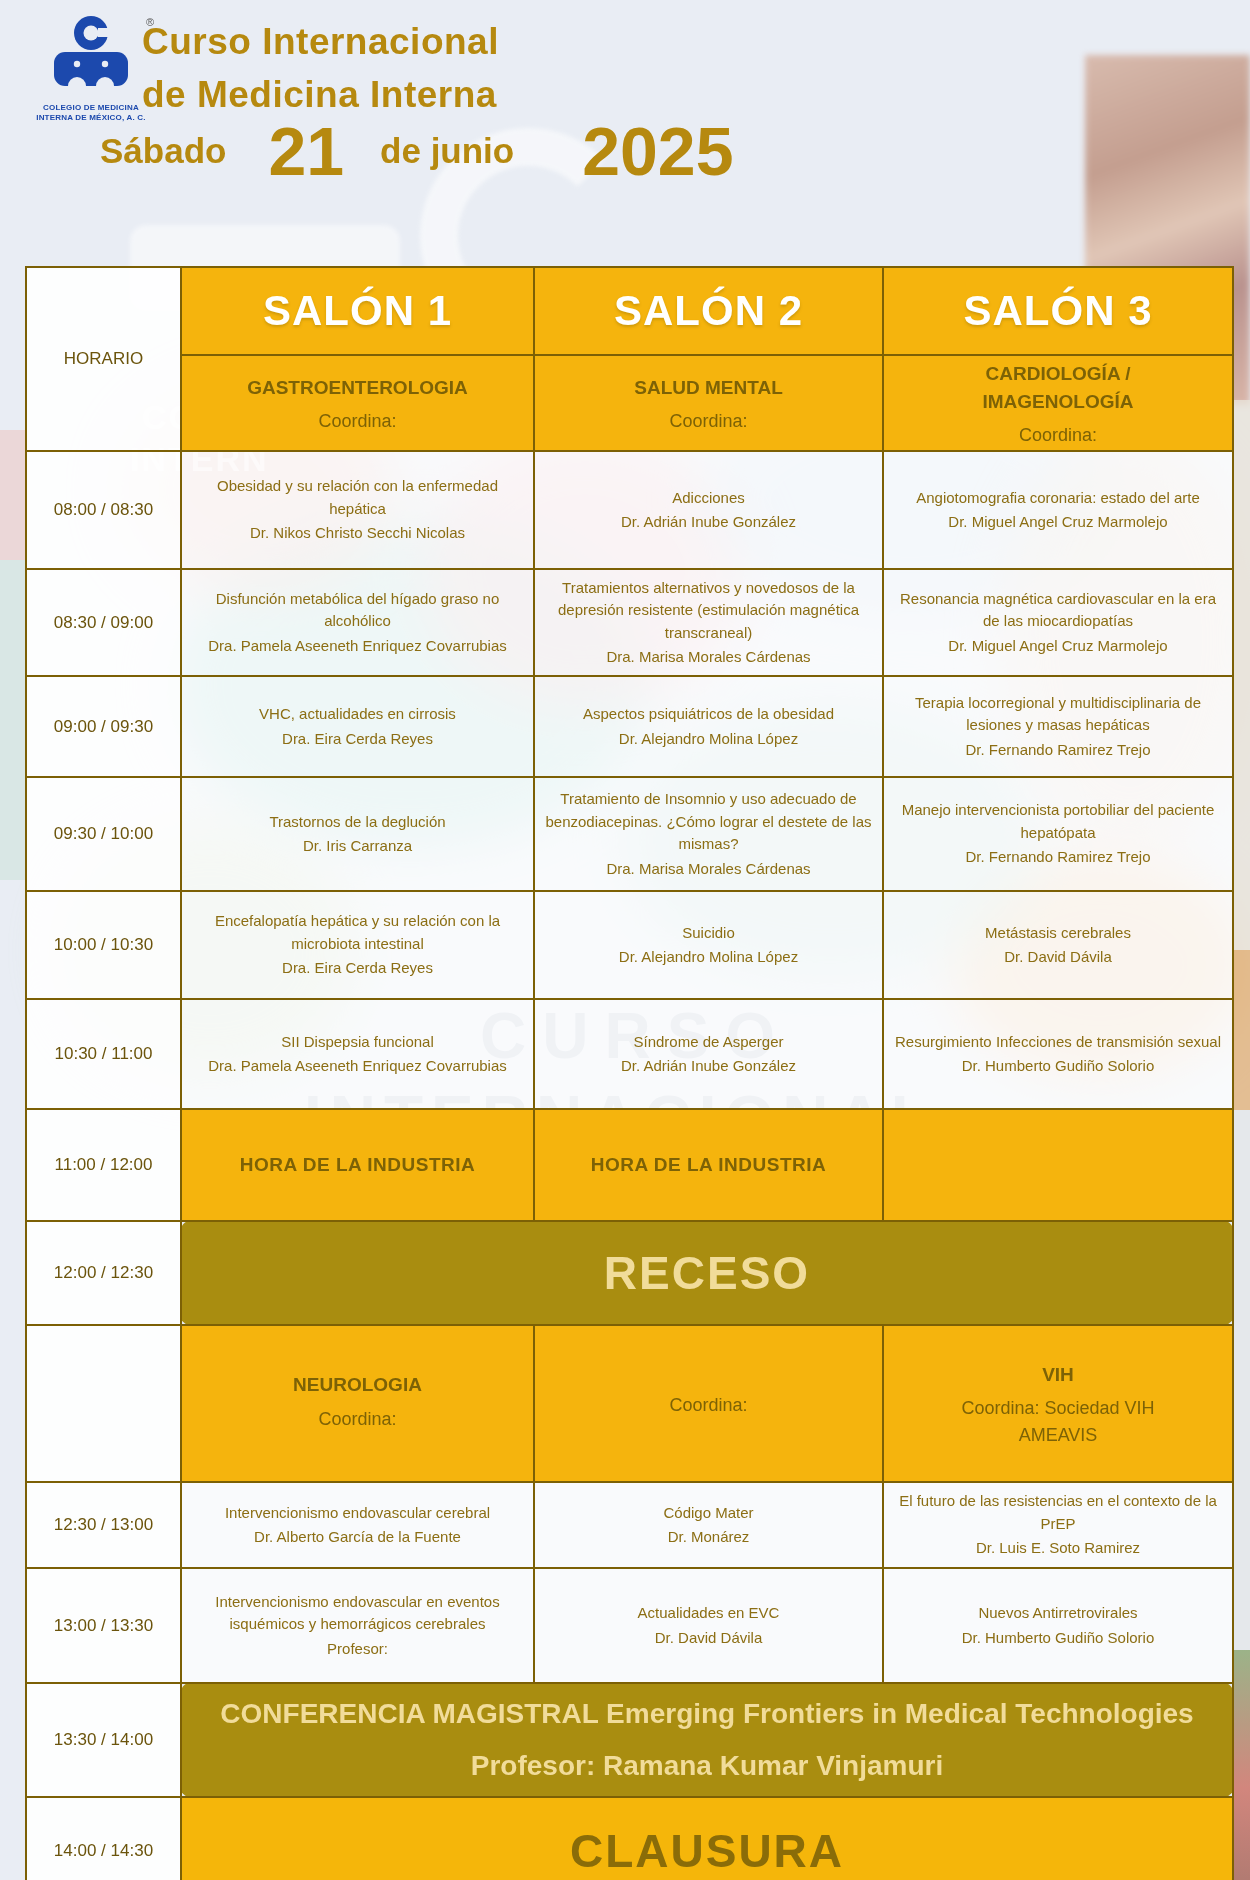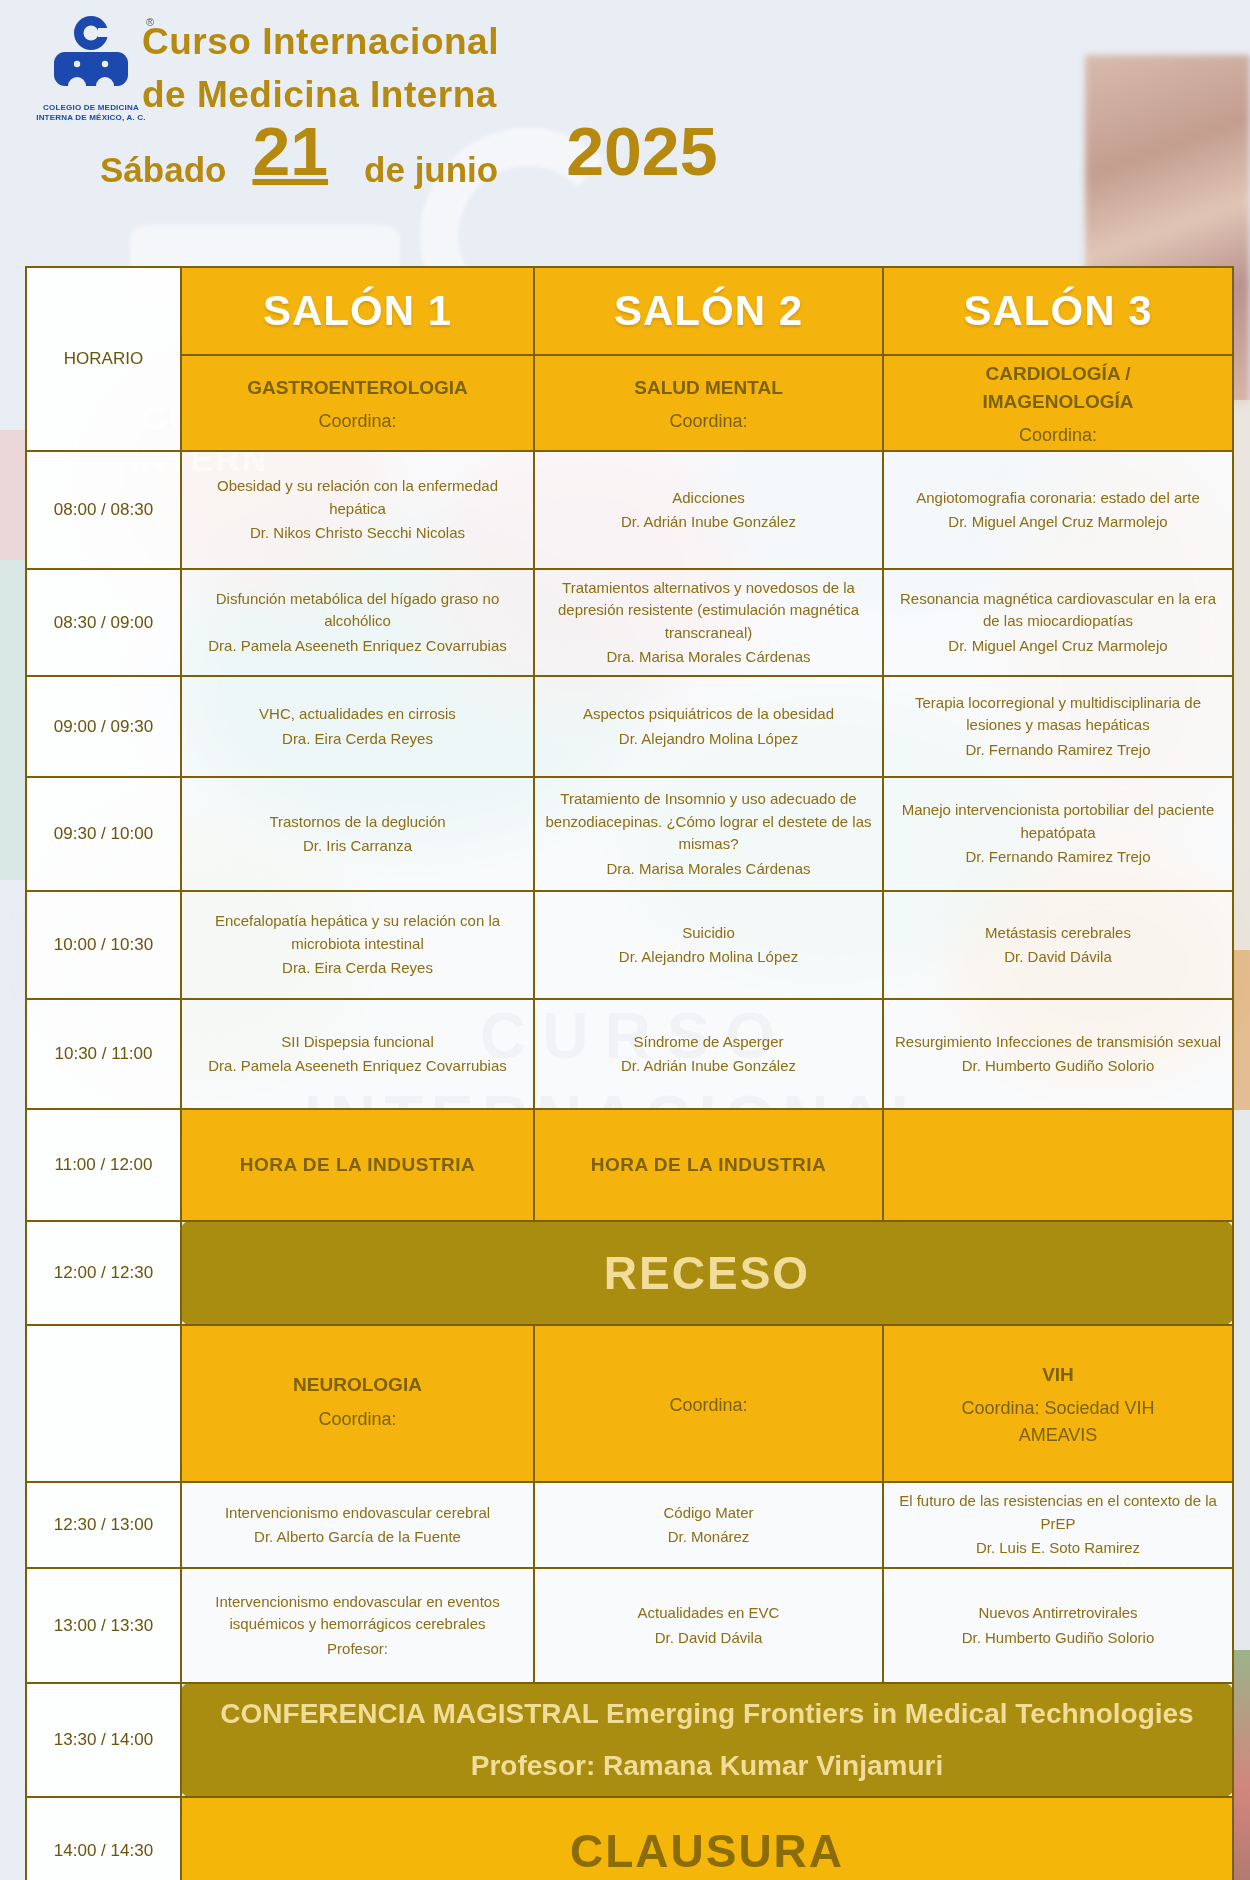--- a/index.html
+++ b/index.html
@@ -38,24 +38,24 @@
   .wm-big { position:absolute; font-weight:bold; color:#aeb9c9; opacity:.55; z-index:1;margin-top:24px; }
   .wm-curso { left:480px; top:975px; font-size:64px; letter-spacing:16px; }
   .wm-inter { left:304px; top:1058px; font-size:64px; letter-spacing:8px; }
   
   .hdr { position:absolute; inset:0; z-index:2; }
   .logo { position:absolute; left:28px; top:14px; width:126px; text-align:center; }
   .logo-text { margin-top:3px; color:#1c49ad; font-weight:bold; font-size:8px; line-height:1.3; letter-spacing:.2px; }
   .reg-mark { position:absolute; left:118px; top:2px; font-size:11px; color:#5a5a5a; }
   .title { position:absolute; left:142px; top:16px; font-size:37px; font-weight:600; color:#b6890f;
     line-height:1.42; letter-spacing:.5px; }
-  .date-line { position:absolute; left:100px; top:112px; display:flex; align-items:flex-end; color:#b6890f; font-weight:600; }
+  .date-line { position:absolute; left:100px; top:112px; display:flex; align-items:center; color:#b6890f; font-weight:600; }
   .d-sm { font-size:35px; }
   .d-lg { font-size:68px; }
-  .gap1 { margin-left:26px;text-decoration:underline; } .gap2 { margin-left:36px; } .gap3 { margin-left:68px; }
+  .gap1 { margin-left:42px; } .gap2 { margin-left:36px; } .gap3 { margin-left:68px; }
   
   .tbl { position:absolute; left:25px; top:266px; width:1207px; z-index:2;
     border-collapse:collapse; table-layout:fixed; }
   .tbl td { border:2px solid #7c6005; text-align:center; vertical-align:middle; padding:4px 10px; overflow:hidden; }
   .time { background:rgba(255,255,255,.9); color:#6b540c; font-size:17px; }
   .talk { background:rgba(255,255,255,.72); color:#8c6e14; font-size:15px; line-height:1.5; }
   .talk .speaker { margin-top:2px; }
   .gold { background:#f5b40d; }
   .salon { color:#ffffff; font-weight:bold; font-size:42px; letter-spacing:1px;
     text-shadow:0 2px 3px rgba(120,90,0,.3); }

